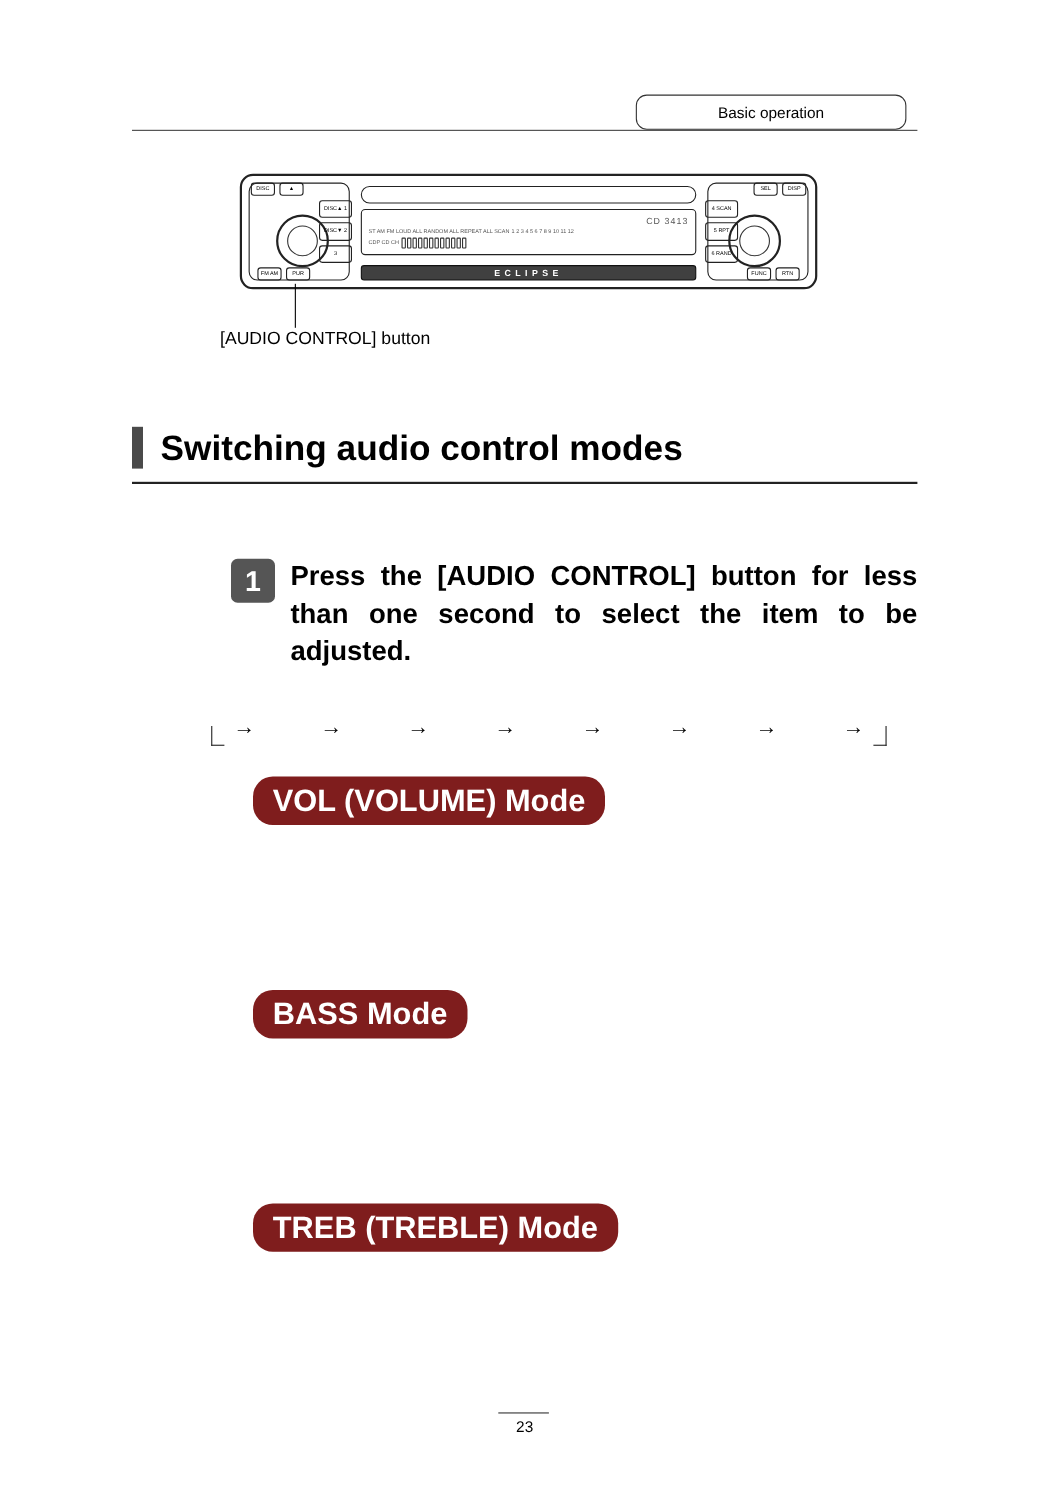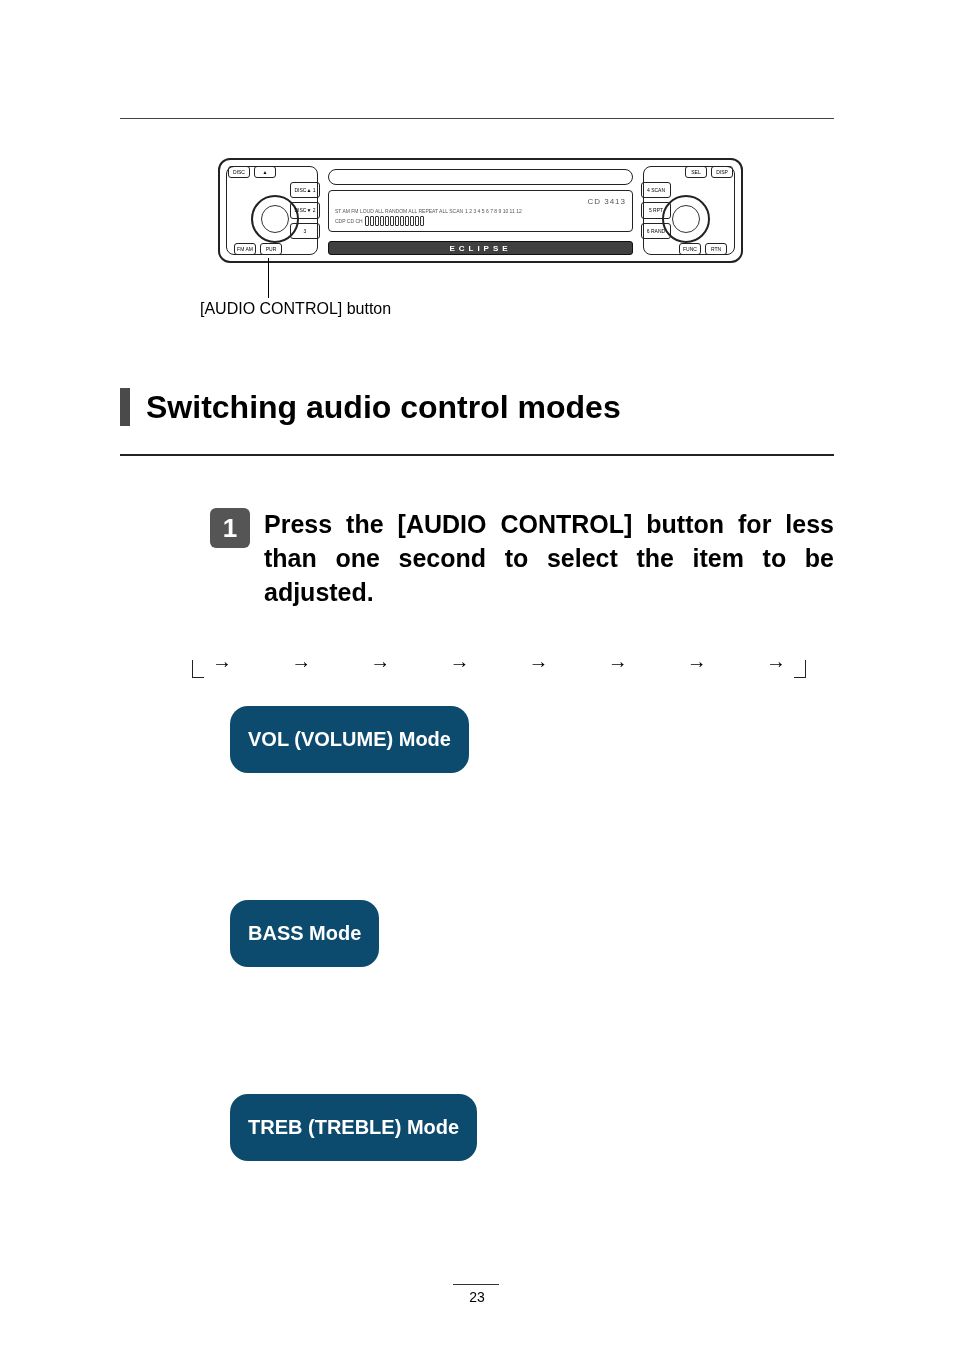--- a/index.html
+++ b/index.html
@@ -122,21 +122,21 @@
   .section-head {
     position: absolute;
     left: 120px;
     right: 120px;
     top: 388px;
   }
   .section-head-inner {
     display: flex;
     align-items: center;
     border-bottom: 2px solid #222;
-    padding-bottom: 28px;
+    padding-bottom: 12px;
   }
   .section-bar {
     width: 10px;
     height: 38px;
     background: #4a4a4a;
     margin-right: 16px;
   }
   .section-title {
     font-size: 32px;
     font-weight: bold;
@@ -188,25 +188,25 @@
   }
   .arr { font-size:20px; }
 
   
   .mode {
     position: absolute;
     left: 230px;
   }
   .mode-pill {
     display: inline-block;
-    background: #0c4a6e;
+    background: #7f1d1d;
     color: #fff;
-    font-size: 20px;
+    font-size: 28px;
     font-weight: bold;
-    padding: 22px 18px;
+    padding: 6px 18px;
     border-radius: 18px;
   }
   .mode1 { top: 706px; }
   .mode2 { top: 900px; }
   .mode3 { top: 1094px; }
 
   
   .pagenum {
     position: absolute;
     bottom: 50px;
@@ -221,20 +221,23 @@
     width: 46px;
     height: 1px;
     background: #333;
   }
 </style>
 </head>
 <body>
 
 <div class="page">
 
+  <div class="header-tab">
+    <span>Basic operation</span>
+  </div>
   <div class="header-line"></div>
 
   <div class="device-wrap">
     <div class="device-outer">
       <div class="device-inner-left">
         <div class="knob-l">
             <div class="knob-inner"></div>
           </div>
       </div>
       <div class="device-inner-right">

